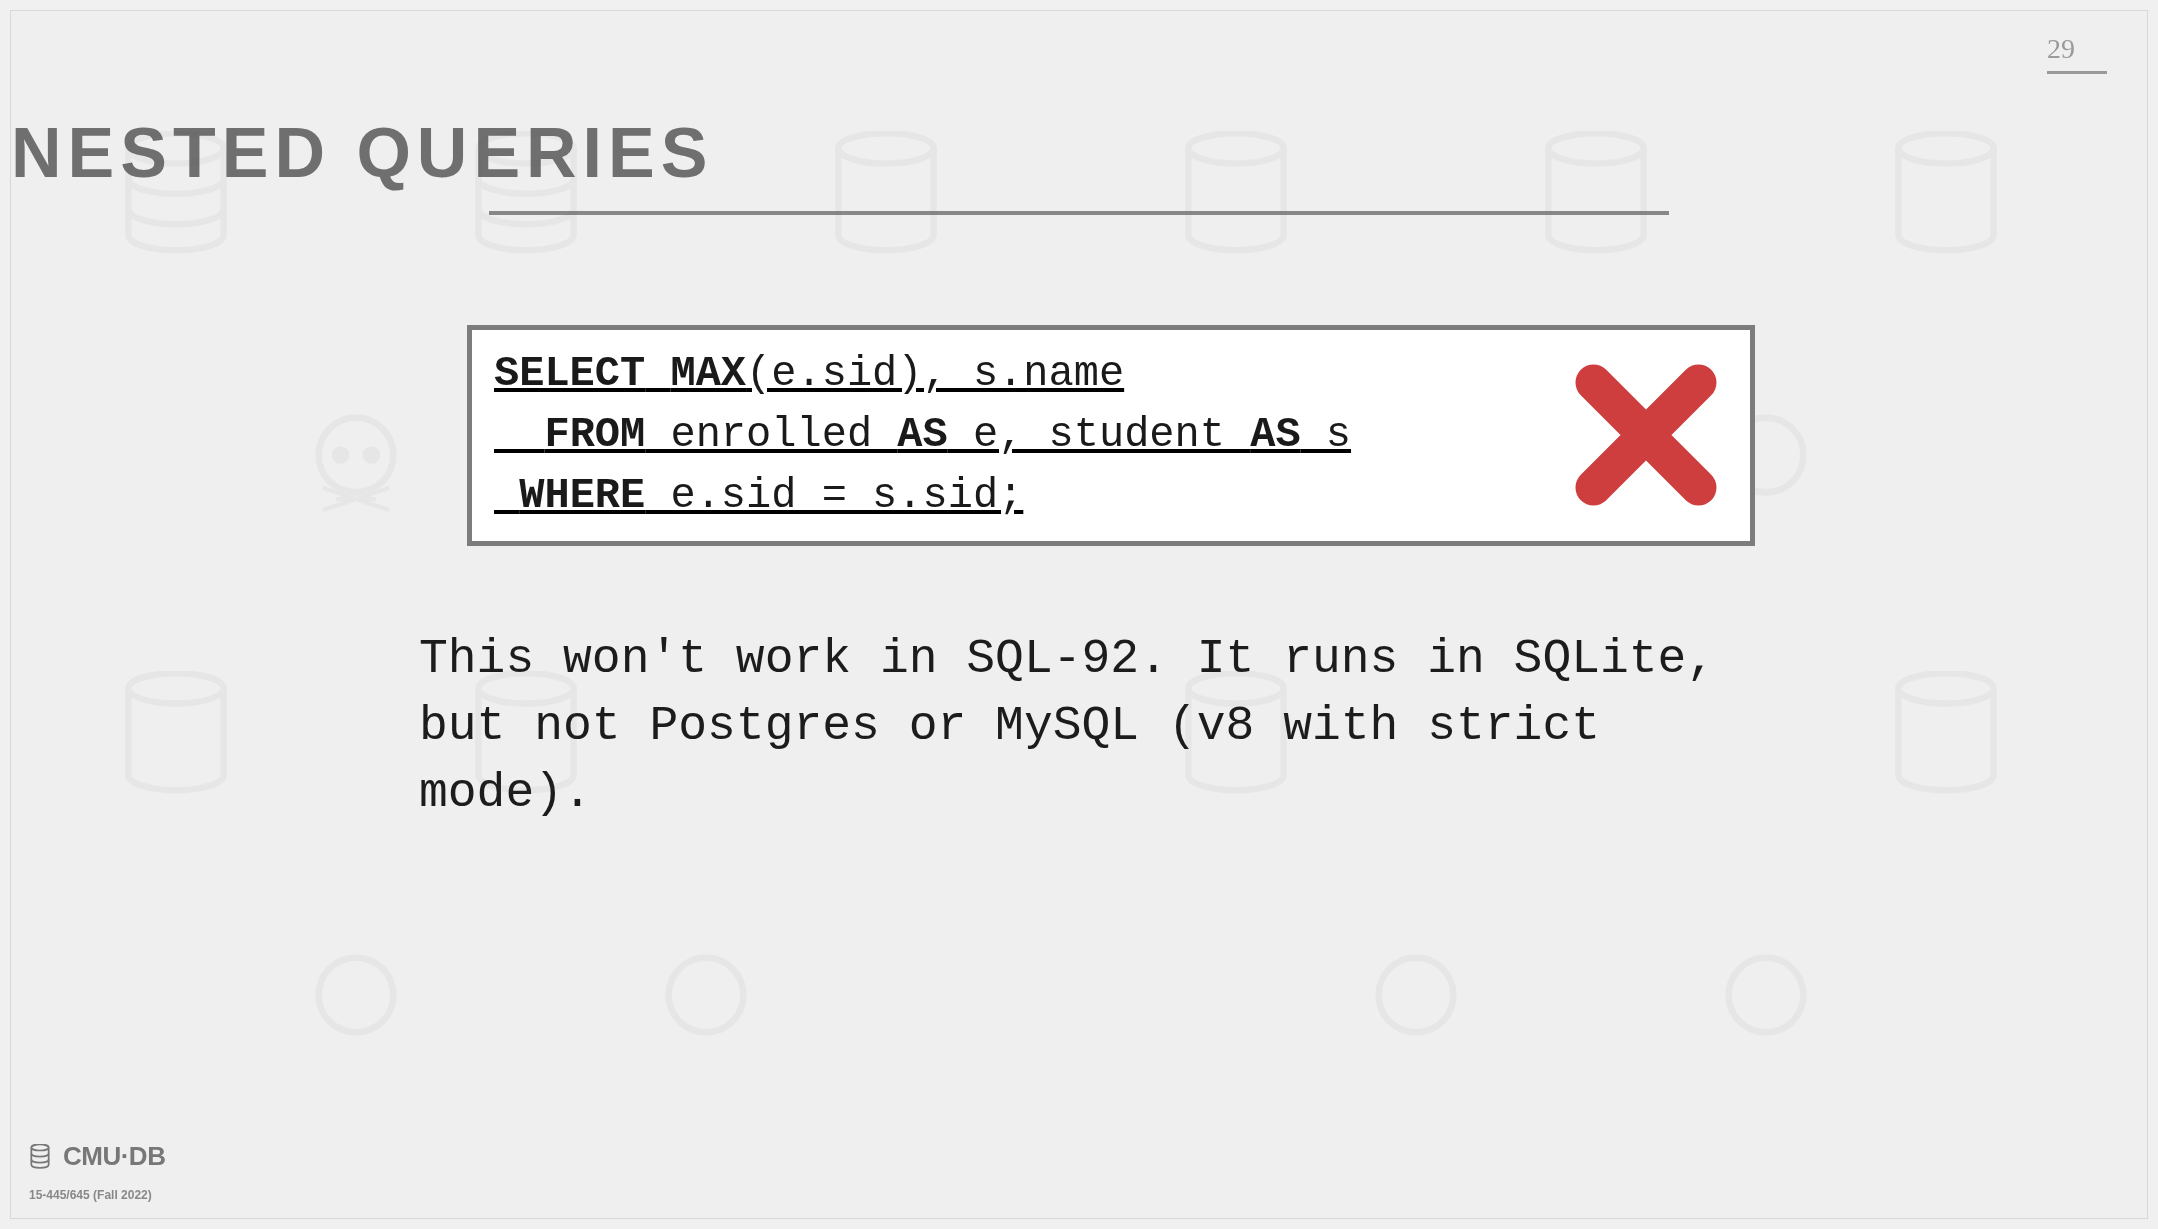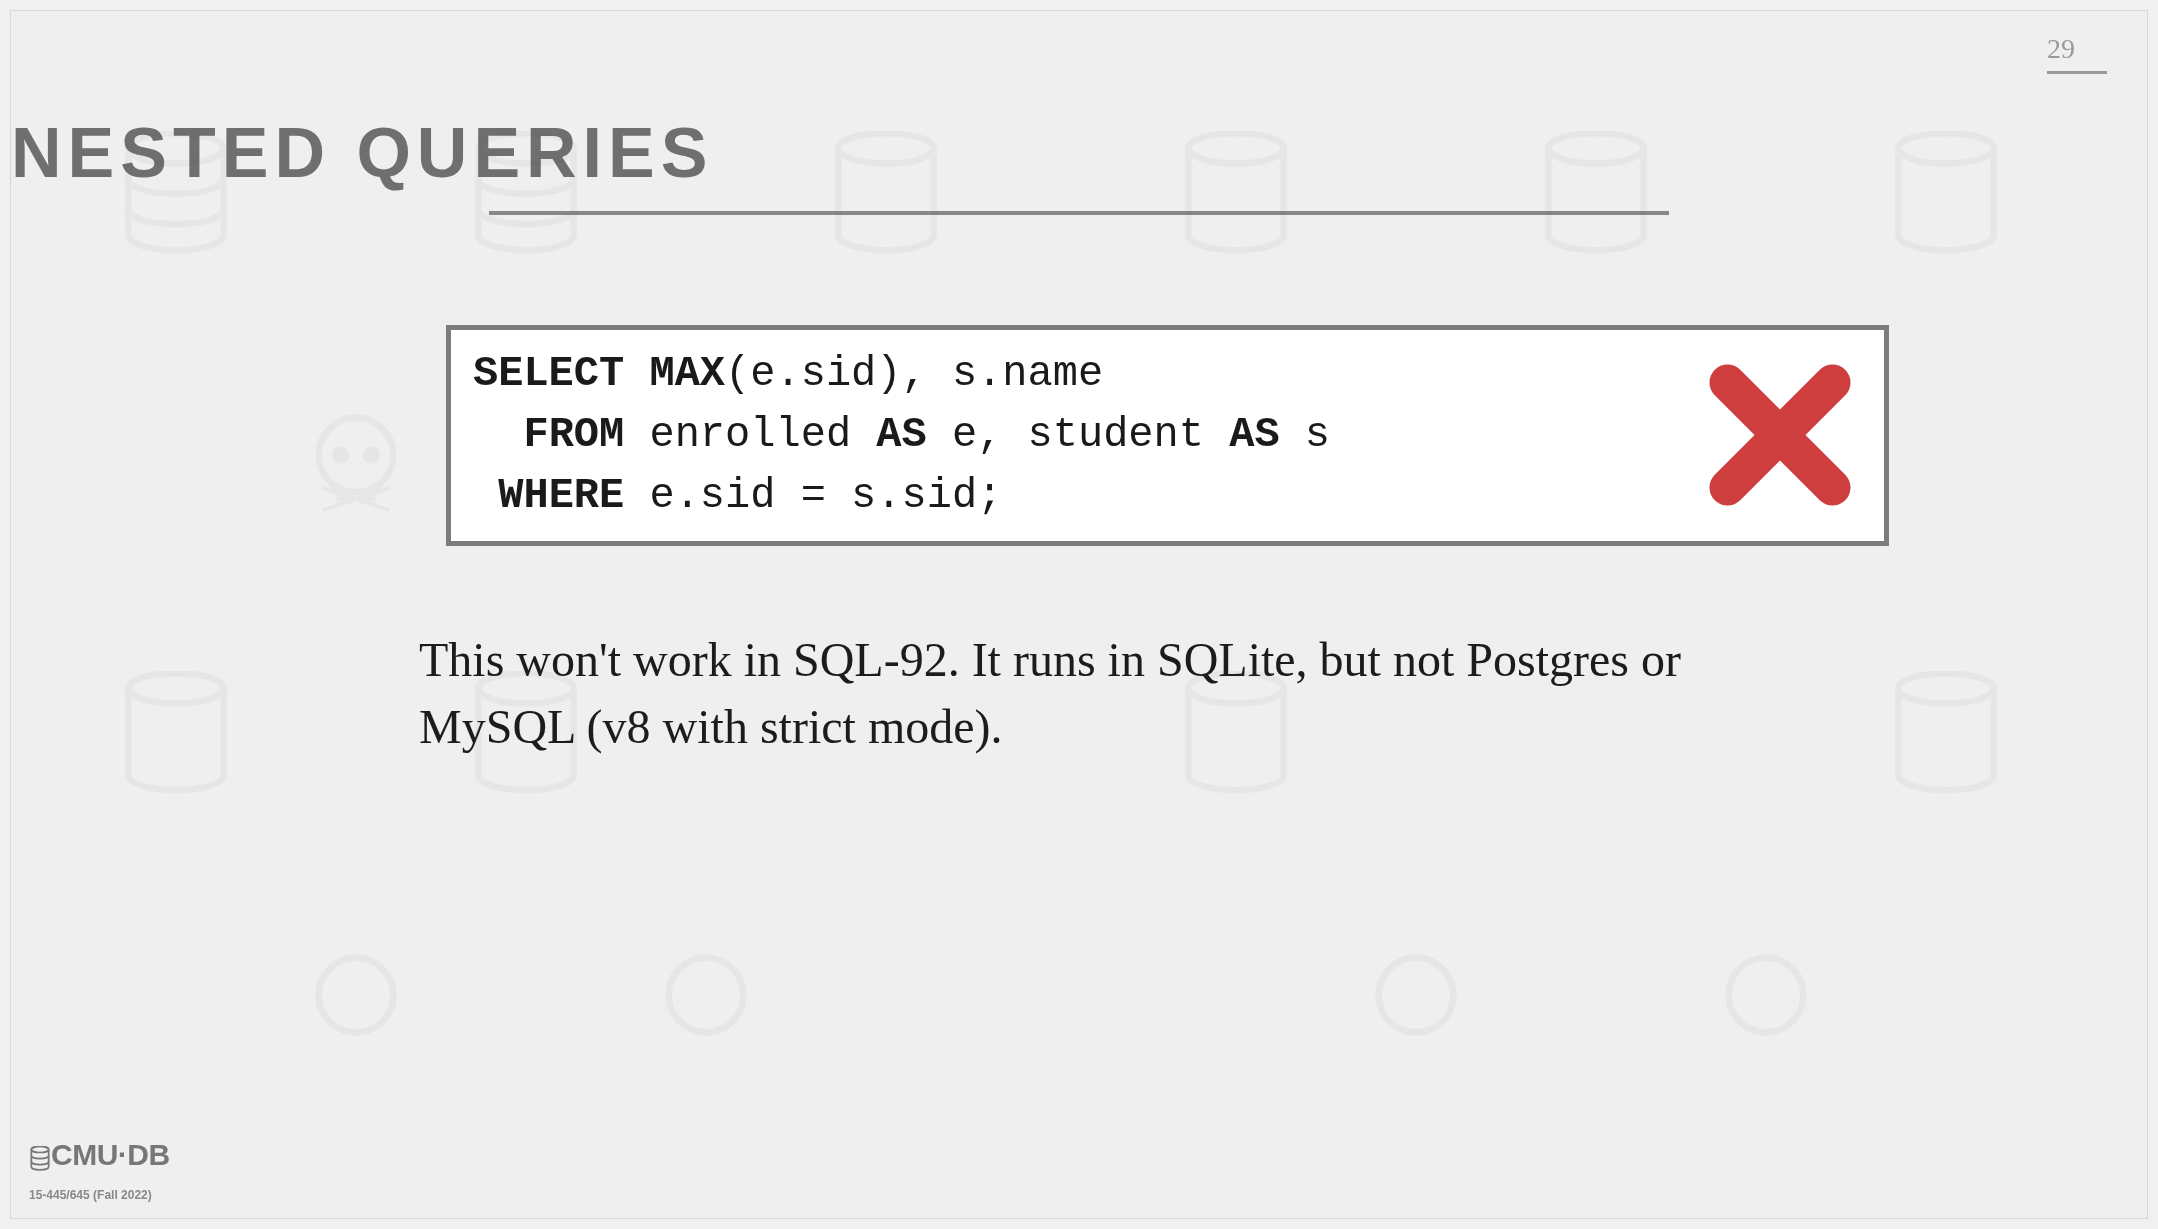--- a/index.html
+++ b/index.html
@@ -79,23 +79,24 @@
   }
   .prompt {
     font-style: italic;
     font-size: 48px;
     line-height: 1.35;
     color: #555;
     font-family: Georgia, 'Times New Roman', serif;
   }
   .codebox-wrap {
     margin-top: 70px;
-    width: 1443px;
-    margin-left: 27px;
+    width: 1288px;
+    margin-left: 48px;
     position: relative;
+    text-decoration: underline;
   }
   .codebox {
     border: 5px solid #7c7c7c;
     background: #ffffff;
     padding: 14px 22px;
     font-family: 'Courier New', Courier, monospace;
     font-size: 42px;
     line-height: 1.45;
     color: #1a1a1a;
     white-space: pre;
@@ -107,36 +108,36 @@
     right: 34px;
     transform: translateY(-50%);
     width: 150px;
     height: 150px;
   }
   .explain {
     margin-top: 80px;
     font-size: 48px;
     line-height: 1.4;
     color: #1c1c1c;
-    font-family: Liberation Serif, serif;
+    font-family: Liberation Mono, monospace;
   }
   .footer {
     position: absolute;
     left: 18px;
     bottom: 16px;
     font-family: Arial, sans-serif;
   }
   .footer .logo {
     font-weight: 700;
-    font-size: 30px;
+    font-size: 26px;
     color: #777;
     letter-spacing: -0.5px;
     display: flex;
-    align-items: flex-end;
-    gap: 0;
+    align-items: center;
+    gap: 12px;
   }
   .footer .logo .db-icon {
     width: 22px;
     height: 26px;
     display: inline-block;
   }
   .footer .course {
     font-size: 12px;
     color: #888;
     font-weight: bold;

